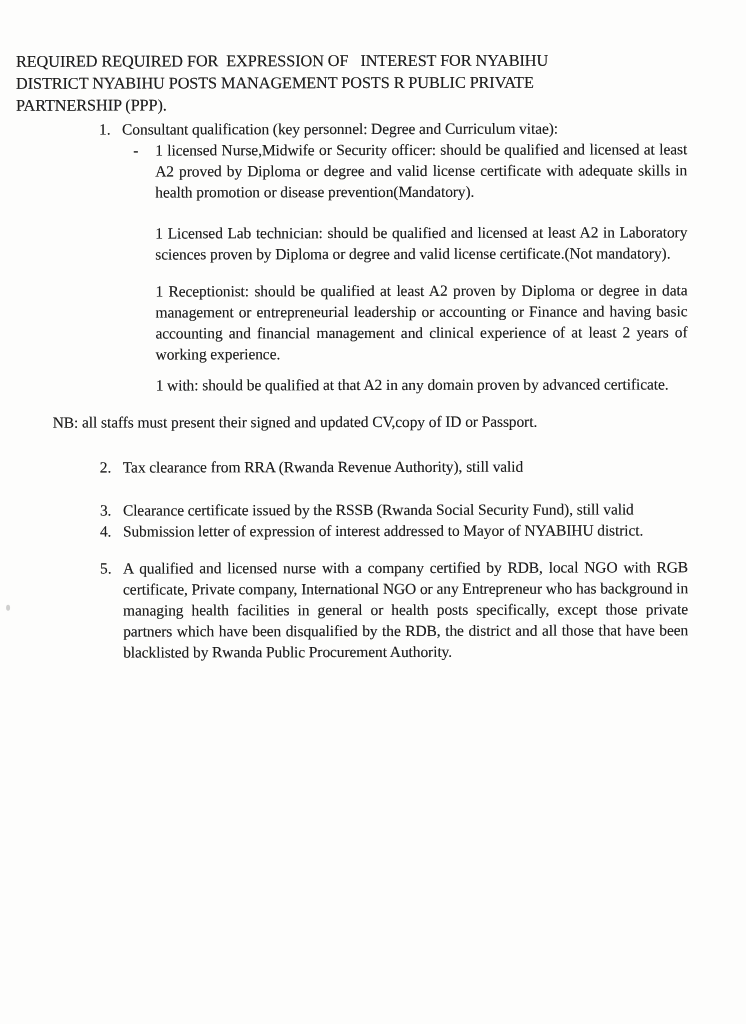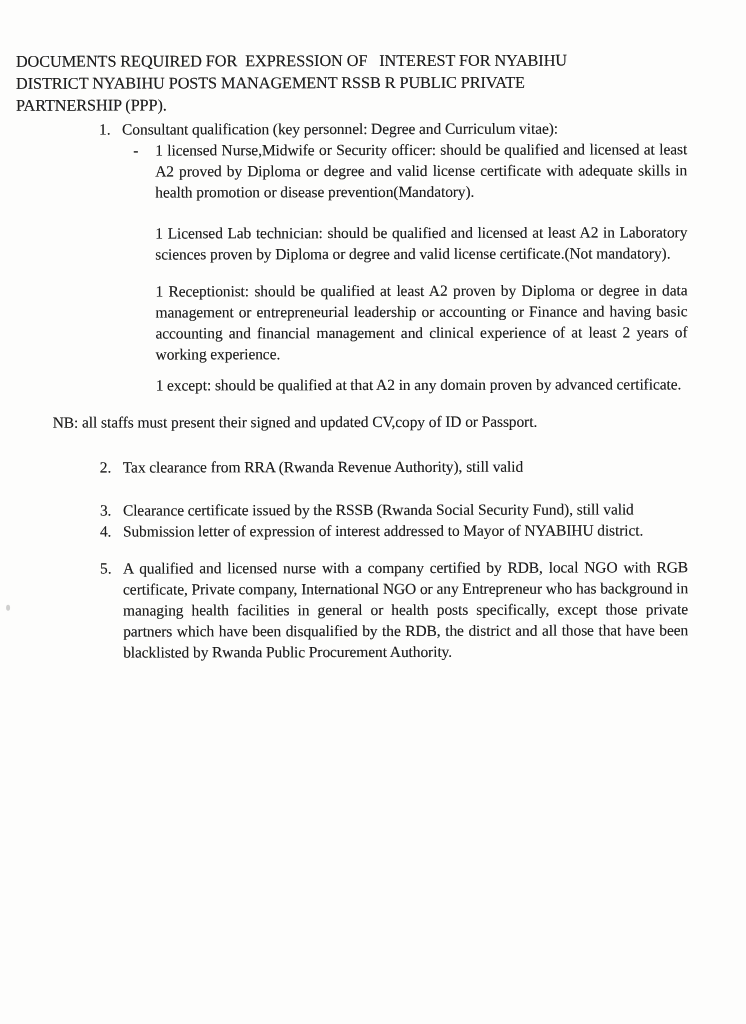--- a/index.html
+++ b/index.html
@@ -70,42 +70,42 @@
     background: rgba(120,120,120,0.35);
     border-radius: 50%;
   }
 </style>
 </head>
 <body>
 
 <div class="page">
 
   <div class="title">
-    <div class="title-line"><span>DOCUMENTS </span><span class="b">REQUIRED FOR</span><span>  EXPRESSION </span><span class="b">OF</span><span>   </span><span class="b">INTEREST FOR NYABIHU</span></div>
-    <div class="title-line"><span class="b">DISTRICT NYABIHU</span><span> POSTS </span><span class="b">MANAGEMENT</span><span> RSSB R PUBLIC </span><span class="b">PRIVATE</span></div>
+    <div class="title-line"><span>REQUIRED </span><span class="b">REQUIRED FOR</span><span>  EXPRESSION </span><span class="b">OF</span><span>   </span><span class="b">INTEREST FOR NYABIHU</span></div>
+    <div class="title-line"><span class="b">DISTRICT NYABIHU</span><span> POSTS </span><span class="b">MANAGEMENT</span><span> POSTS R PUBLIC </span><span class="b">PRIVATE</span></div>
     <div class="title-line"><span class="b">PARTNERSHIP (PPP).</span></div>
   </div>
 
   <div class="body-text">
 
     <div class="list-row row-item1">
       <span class="num">1.</span>
       <div class="item-text">
         <div>Consultant qualification (key personnel: Degree and Curriculum vitae):</div>
 
         <div class="bullet-row">
           <span class="dash">-</span>
           <div class="item-text just"><span>1 </span><span class="b">licensed Nurse,Midwife or Security officer:</span><span> should be qualified and licensed at least A2 proved by Diploma or degree and valid license certificate with adequate skills in health promotion or disease prevention(Mandatory).</span></div>
         </div>
 
         <div class="para para-lab"><span>1 Licensed Lab technician: should be qualified and licensed at least A2 in Laboratory sciences proven by Diploma or degree and valid license certificate.(Not mandatory).</span></div>
 
         <div class="para para-reception"><span>1 </span><span class="b">Receptionist:</span><span> should be qualified at least A2 proven by Diploma or degree in data management or entrepreneurial leadership or accounting or Finance and having basic accounting and financial management and clinical experience of at least 2 years of working experience.</span></div>
 
-        <div class="para para-guard"><span>1 </span><span class="b">except:</span><span> should be qualified at that A2 in any domain proven by advanced certificate.</span></div>
+        <div class="para para-guard"><span>1 </span><span class="b">with:</span><span> should be qualified at that A2 in any domain proven by advanced certificate.</span></div>
       </div>
     </div>
 
     <div class="nb">NB: all staffs must present their signed and updated CV,copy of ID or Passport.</div>
 
     <div class="list-row row-item2">
       <span class="num">2.</span>
       <div class="item-text just">Tax clearance from RRA (Rwanda Revenue Authority), still valid</div>
     </div>
 

